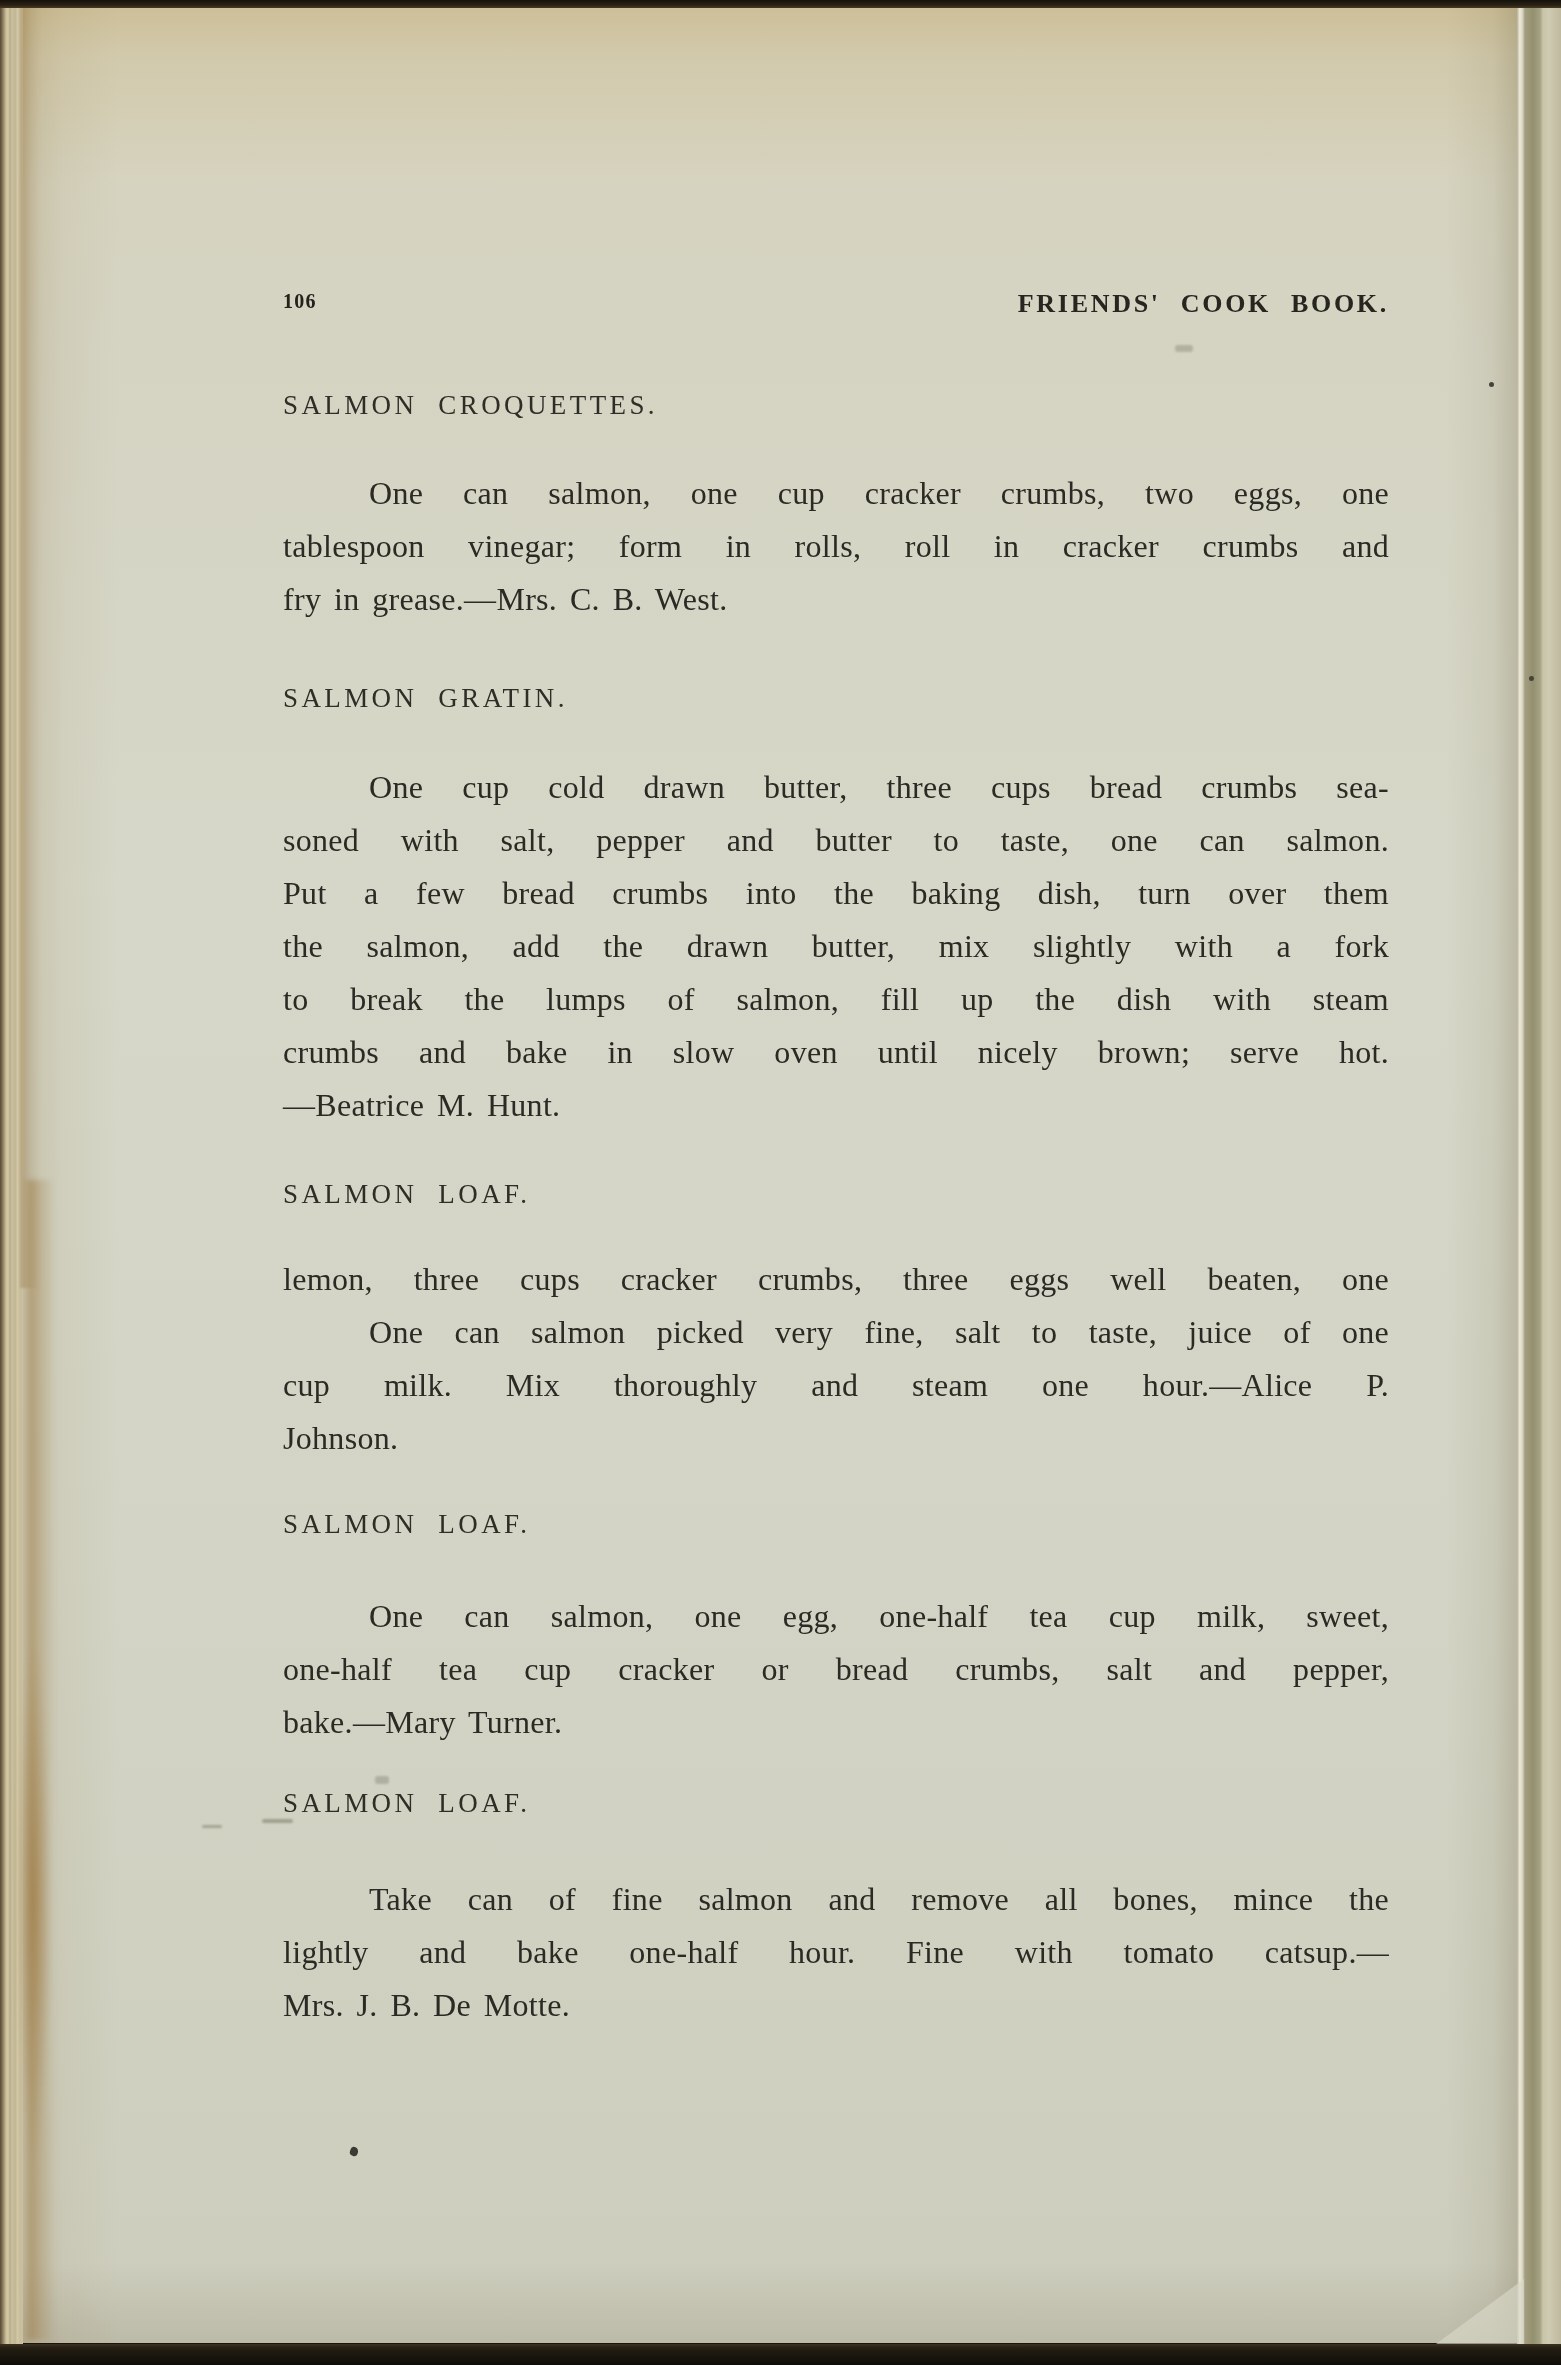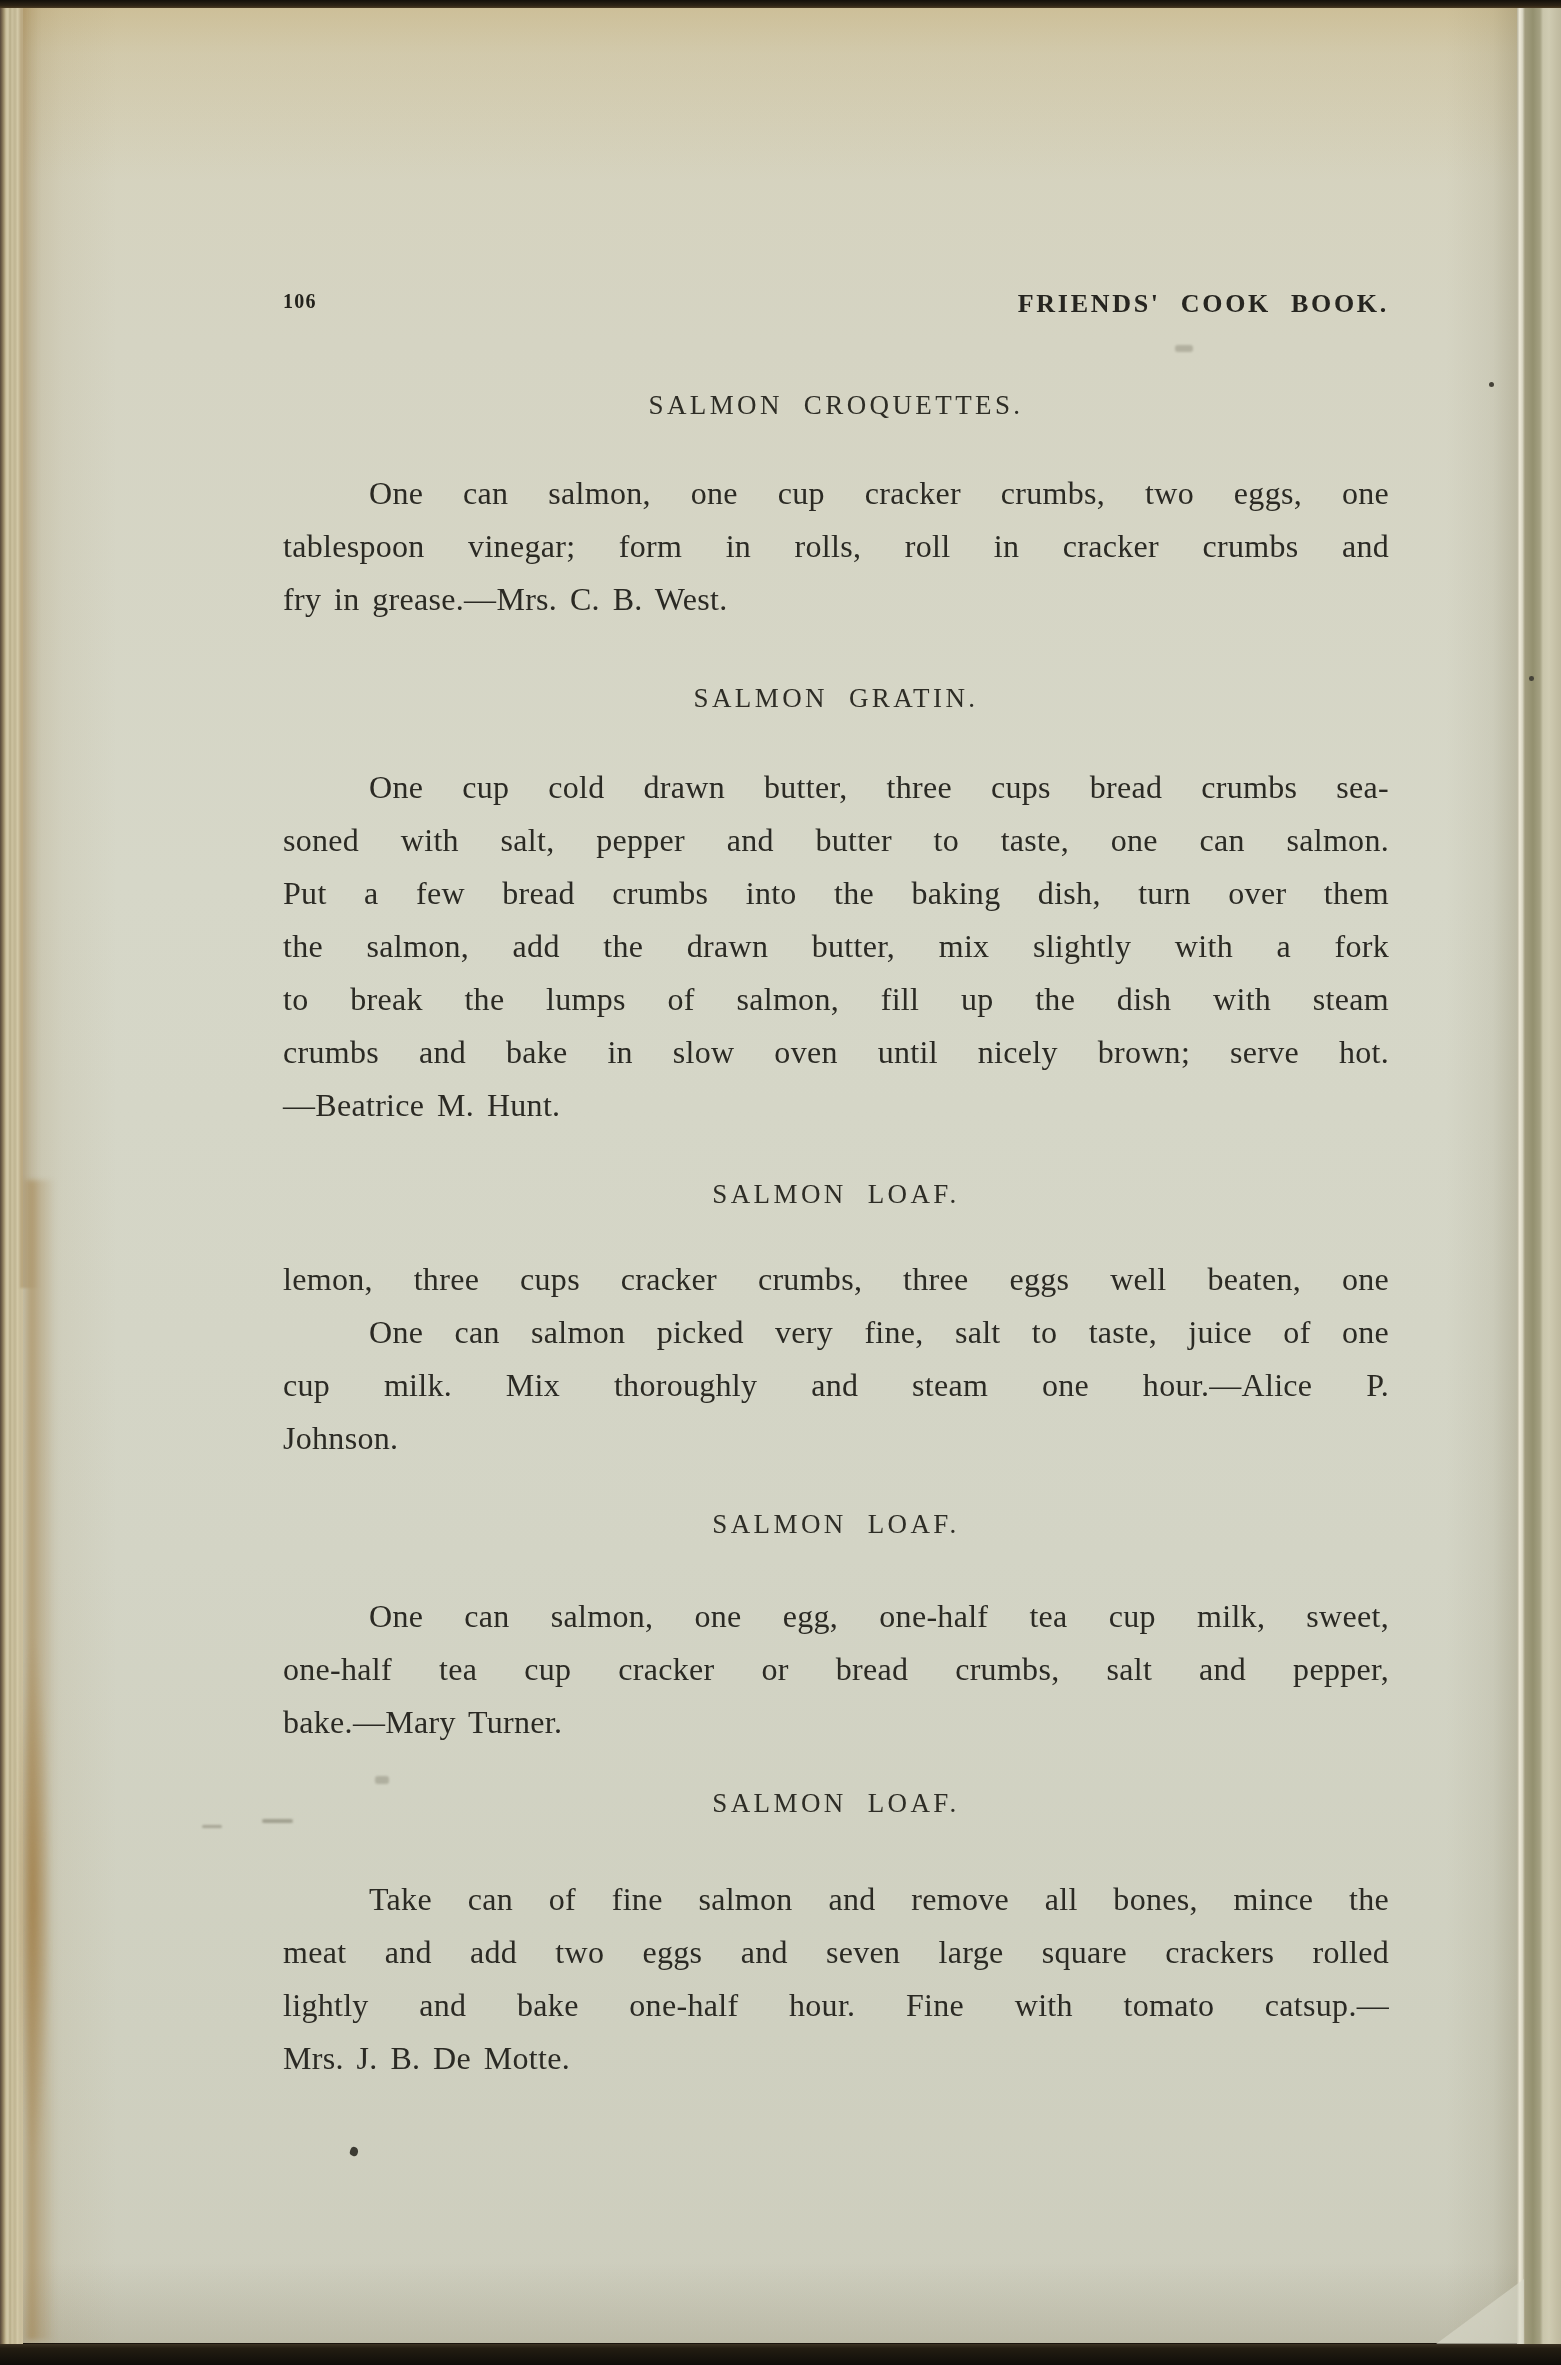--- a/index.html
+++ b/index.html
@@ -65,21 +65,21 @@
   .txt{color:#2b2a24;}
   .page-number{
     position:absolute;left:283px;top:290px;
     font-size:20px;font-weight:bold;letter-spacing:1.3px;color:#23221c;
   }
   .running-header{
     position:absolute;left:283px;top:289px;width:1106px;text-align:right;
     font-size:26px;font-weight:bold;letter-spacing:2.7px;word-spacing:10.8px;color:#262520;
   }
   .recipe-title{
-    position:absolute;left:283px;width:1106px;text-align:center;
+    position:absolute;left:283px;width:1106px;text-align:left;
     font-size:27px;letter-spacing:3.4px;word-spacing:10.8px;color:#2e2d26;
   }
   .recipe-text{
     position:absolute;left:283px;width:1106px;
     font-size:32px;line-height:53px;letter-spacing:0.3px;color:#2b2a24;
   }
   .recipe-text .line{
     text-align:justify;text-align-last:justify;
     height:53px;word-spacing:0.14em;white-space:normal;
   }
@@ -141,21 +141,20 @@
 <div class="recipe-title" style="top:1509px">SALMON LOAF.</div>
 <div class="recipe-text" style="top:1590px">
     <div class="line first">One can salmon, one egg, one-half tea cup milk, sweet,</div>
     <div class="line">one-half tea cup cracker or bread crumbs, salt and pepper,</div>
     <div class="line last">bake.—Mary Turner.</div>
   </div>
 
 <div class="recipe-title" style="top:1788px">SALMON LOAF.</div>
 <div class="recipe-text" style="top:1873px">
     <div class="line first">Take can of fine salmon and remove all bones, mince the</div>
-    <div class="line">meat and add two eggs and seven large square crackers rolled</div>
     <div class="line">lightly and bake one-half hour.  Fine with tomato catsup.—</div>
     <div class="line last">Mrs. J. B. De Motte.</div>
   </div>
 
 <div class="smudge s1"></div>
 <div class="smudge s2"></div>
 <div class="smudge s3"></div>
 <div class="smudge s4"></div>
 <div class="ink-dot"></div>
 

